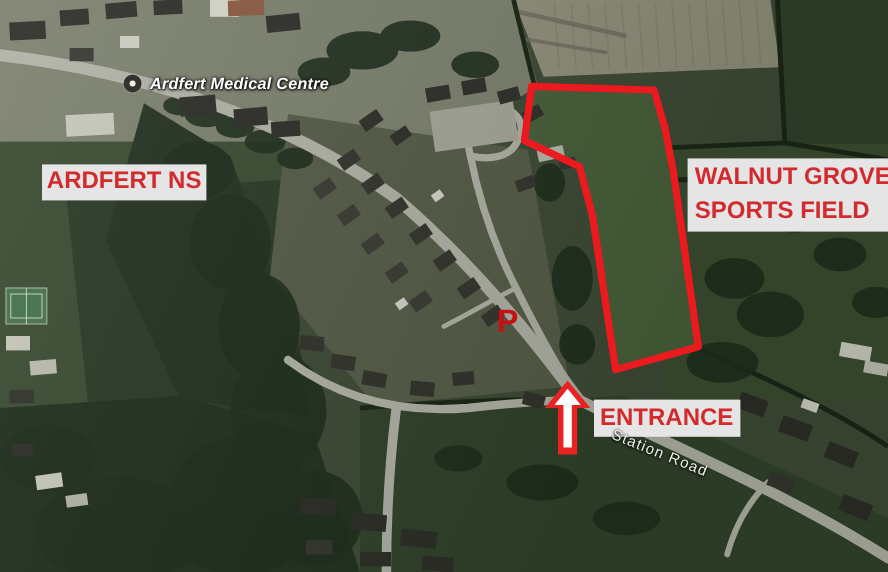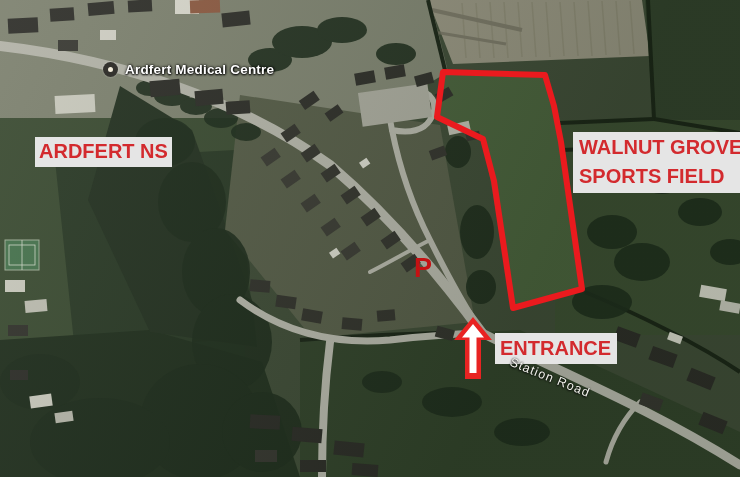--- a/index.html
+++ b/index.html
@@ -21,21 +21,21 @@
     padding:1px 4px 2px 4px;white-space:nowrap;
   }
   .anno.walnut{width:163px;line-height:29px;padding:1px 0 2px 6px;}
   .anno.entrance{line-height:28px;padding:1px 6px 2px 5px;}
   .parking{
     position:absolute;left:414px;top:254px;color:#c61113;
     font-size:27px;font-weight:bold;line-height:28px;
   }
   .arrow-svg{position:absolute;left:453px;top:317px;}
   .place-label{
-    position:absolute;left:103px;top:62px;display:flex;align-items:flex-end;gap:7px;
+    position:absolute;left:103px;top:62px;display:flex;align-items:flex-end;gap:7px;font-style:italic;
   }
   .pin{
     width:15px;height:15px;border-radius:50%;background:#34332f;
     box-shadow:0 0 2px rgba(255,255,255,0.4);position:relative;flex:0 0 auto;
   }
   .pin-dot{
     position:absolute;left:5px;top:5px;width:5px;height:5px;border-radius:50%;background:#f3eddc;
   }
   .place-text{
     color:#ffffff;font-size:13.5px;font-weight:bold;letter-spacing:0.2px;

